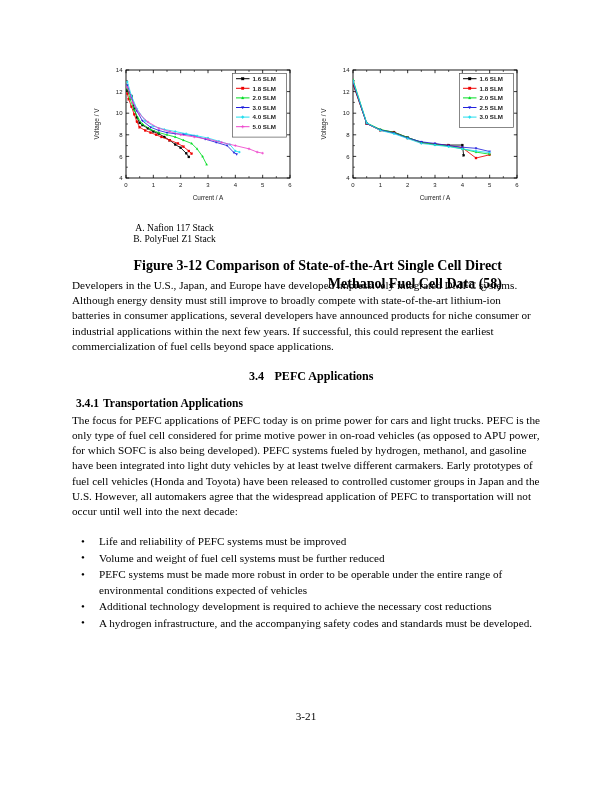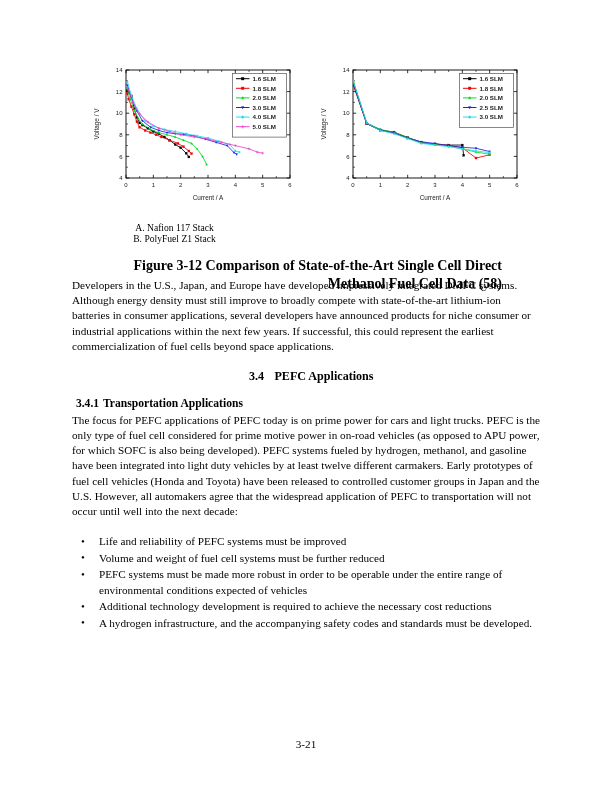--- a/index.html
+++ b/index.html
@@ -115,21 +115,21 @@
     position: absolute;
     left: 9px;
     top: -0.5px;
     font-size: 11px;
   }
 
   
   .footer {
     position: absolute;
     left: 0;
-    top: 738px;
+    top: 710px;
     width: 612px;
     text-align: center;
     font-size: 11.2px;
   }
 
   
   text.tick {
     font-family: "Liberation Sans", sans-serif;
     font-size: 6px;
     fill: #1a1a1a;

